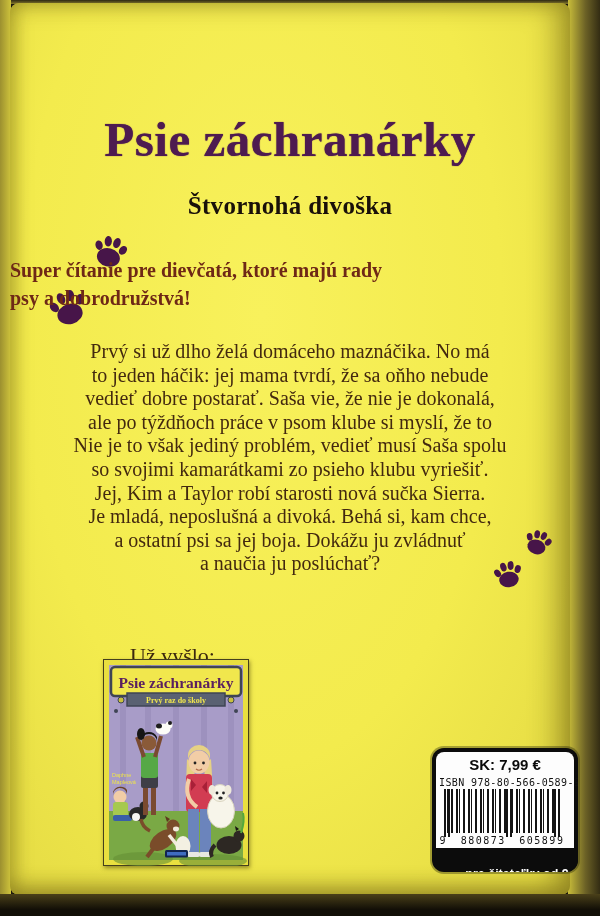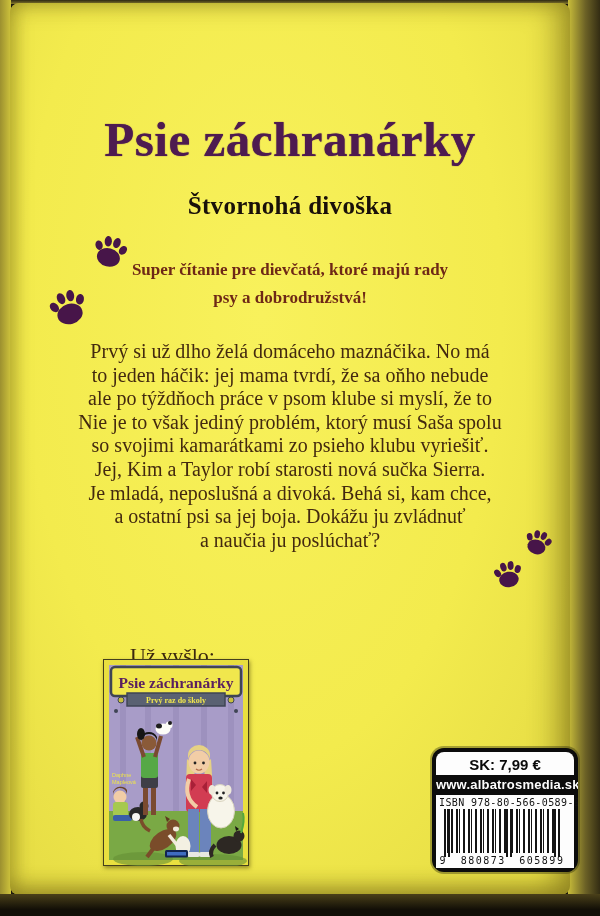--- a/index.html
+++ b/index.html
@@ -25,22 +25,22 @@
   .title{
     position:absolute;top:108px;left:0;width:100%;text-align:center;
     font-size:49px;font-weight:bold;color:#4e1b50;letter-spacing:.5px;
     text-shadow:0 0 1px #4e1b50;
   }
   .subtitle{
     position:absolute;top:189px;left:0;width:100%;text-align:center;
     font-size:25px;font-weight:bold;color:#191009;letter-spacing:.3px;
   }
   .tagline{
-    position:absolute;top:253px;left:0;width:100%;text-align:center;
-    font-size:17px;line-height:28px;font-weight:600;color:#6e2816;
+    position:absolute;top:253px;left:0;width:100%;text-align:left;
+    font-size:20px;line-height:28px;font-weight:600;color:#6e2816;
   }
   .blurb{
     position:absolute;top:337px;left:0;width:100%;text-align:center;
     font-size:20px;line-height:23.6px;color:#43290f;
   }
   .uz-vyslo{
     position:absolute;left:120px;top:640px;
     font-size:22px;color:#3c280f;
   }
   .paw{position:absolute;}
@@ -154,22 +154,23 @@
     </div>
 
     <div class="tagline">
       <div>Super čítanie pre dievčatá, ktoré majú rady</div>
       <div>psy a dobrodružstvá!</div>
     </div>
 
     <div class="blurb">
       <div>Prvý si už dlho želá domáceho maznáčika. No má</div>
       <div>to jeden háčik: jej mama tvrdí, že sa oňho nebude</div>
+      <div>vedieť dobre postarať. Saša vie, že nie je dokonalá,</div>
       <div>ale po týždňoch práce v psom klube si myslí, že to</div>
-      <div>Nie je to však jediný problém, ktorý musí Saša spolu</div>
+      <div>Nie je to však jediný problém, vedieť musí Saša spolu</div>
       <div>so svojimi kamarátkami zo psieho klubu vyriešiť.</div>
       <div>Jej, Kim a Taylor robí starosti nová sučka Sierra.</div>
       <div>Je mladá, neposlušná a divoká. Behá si, kam chce,</div>
       <div>a ostatní psi sa jej boja. Dokážu ju zvládnuť</div>
       <div>a naučia ju poslúchať?</div>
     </div>
 
     <div class="uz-vyslo">Už vyšlo:</div>
 
     <div class="thumb">
@@ -286,21 +287,20 @@
           <circle cx="18" cy="41" r="3" fill="#c9c03e" stroke="#3f4454" stroke-width="1"></circle>
           <circle cx="128" cy="41" r="3" fill="#c9c03e" stroke="#3f4454" stroke-width="1"></circle>
           <circle cx="13" cy="52" r="2" fill="#3f4454"></circle>
           <circle cx="133" cy="52" r="2" fill="#3f4454"></circle>
         </g>
       </svg>
     </div>
 
     <div class="sticker">
       <div class="price">SK: 7,99 €</div>
-      <div class="web">www.albatrosmedia.sk</div>
       <div class="code">
         <div class="isbn">ISBN 978-80-566-0589-9</div>
         <div class="bars"></div>
         <div class="digits">9 880873 605899</div>
       </div>
       <div class="audience">pre čitateľky od 9 rokov</div>
     </div>
 
   </div>
 

